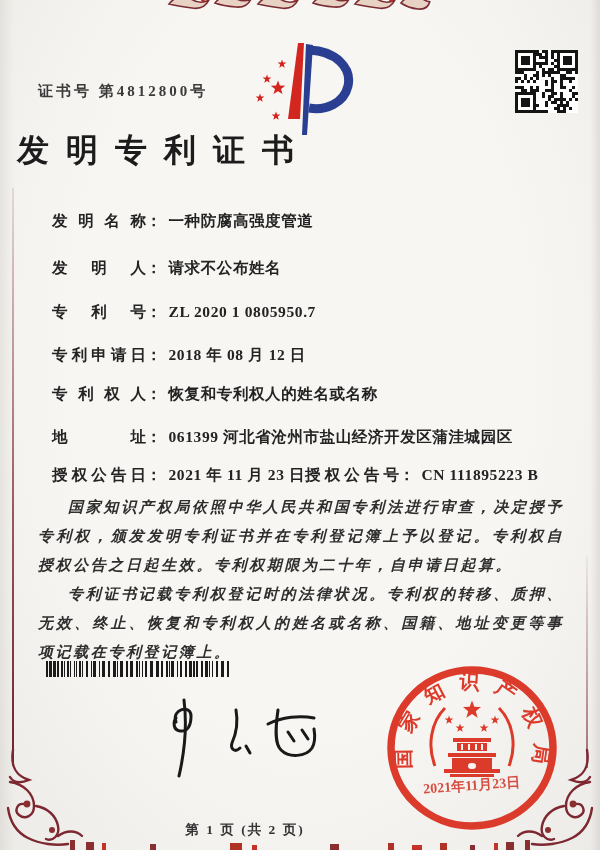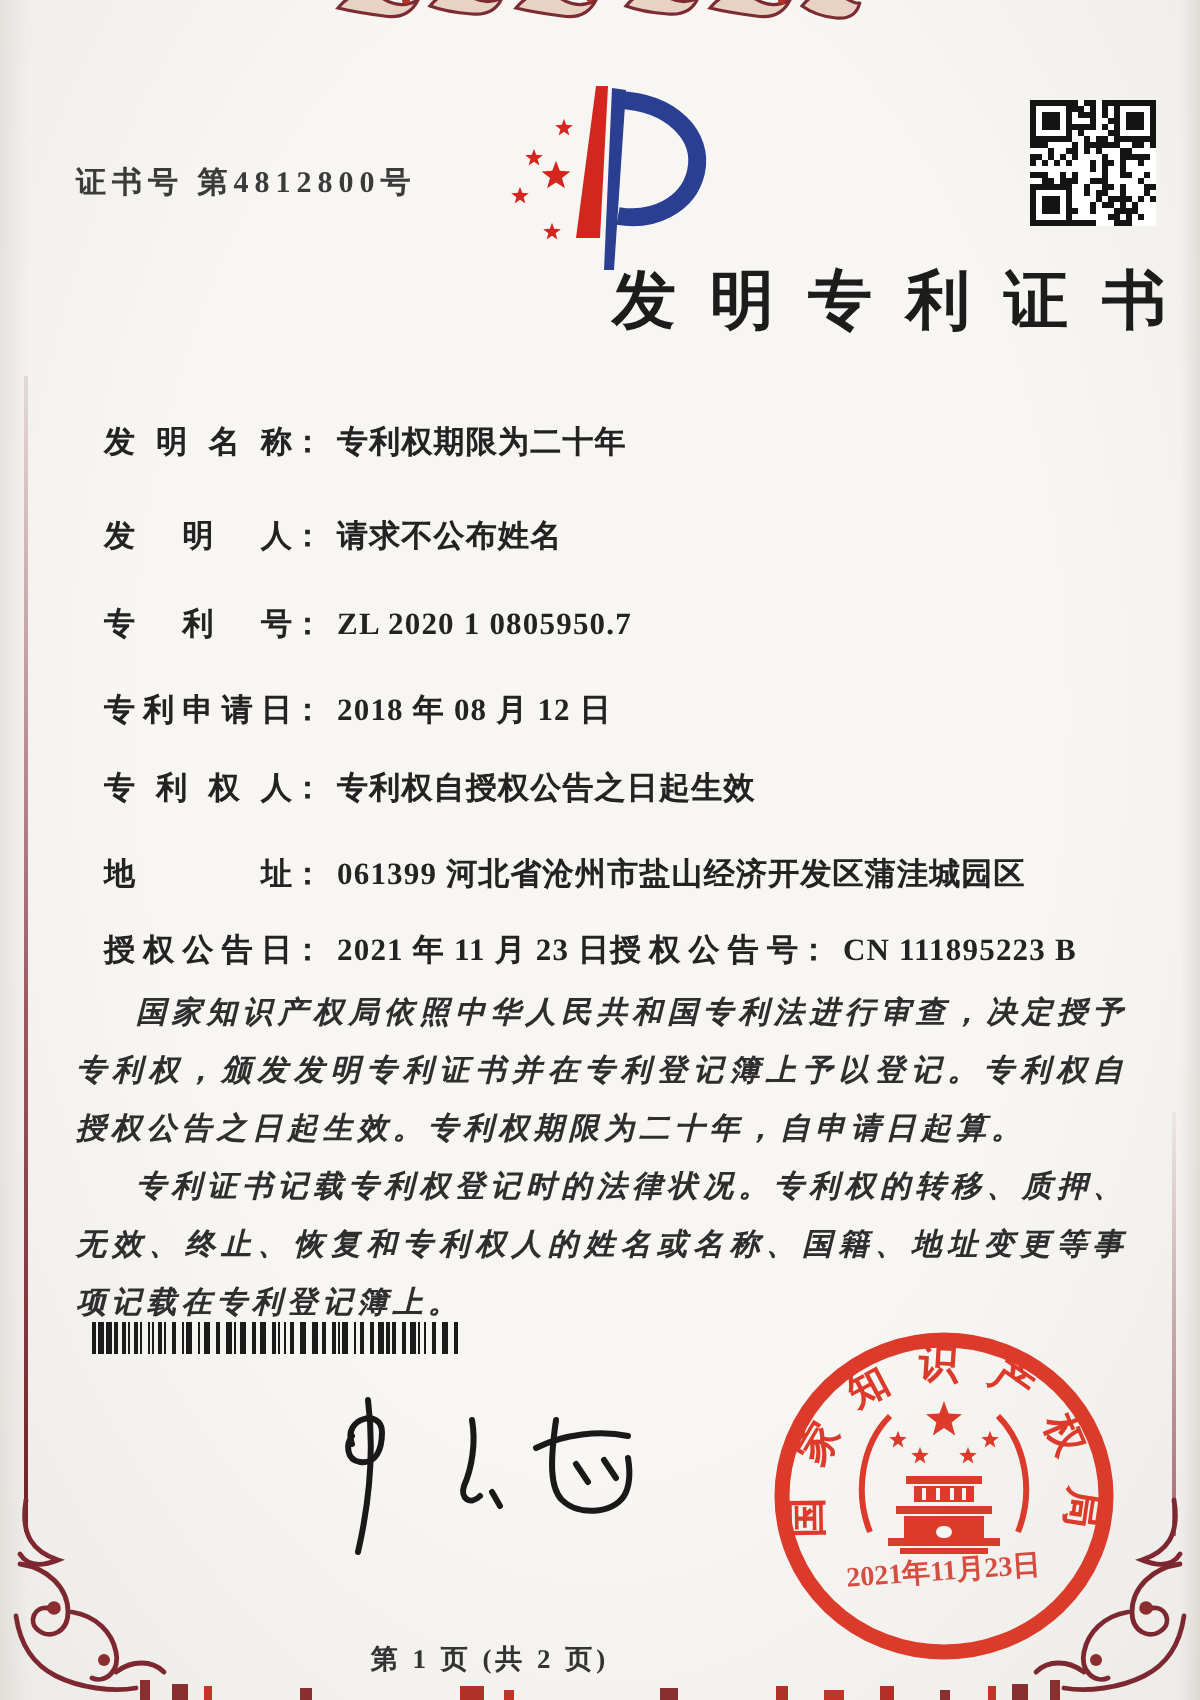--- a/index.html
+++ b/index.html
@@ -8,21 +8,21 @@
     background:
       linear-gradient(to right, rgba(190,185,178,.25) 0, rgba(0,0,0,0) 14px),
       linear-gradient(to left, rgba(190,185,178,.35) 0, rgba(0,0,0,0) 10px),
       radial-gradient(ellipse at 50% 42%, #f7f6f3 55%, #edebe7 100%);
     font-family:"Liberation Serif", serif;color:#262626;
   }
   .abs{position:absolute;}
   
   #cert-no{left:38px;top:38px;font:600 15px "Liberation Serif",serif;letter-spacing:3px;color:#3b3b3b;margin-top:44px;}
   
-  #title{left:0;top:129px;width:600px;text-align:right;font:700 32px "Liberation Serif",serif;
+  #title{left:0;top:129px;width:600px;text-align:left;font:700 32px "Liberation Serif",serif;
          letter-spacing:17px;text-indent:17px;color:#1c1c1c;}
   
   .row{position:absolute;left:52px;display:flex;align-items:baseline;white-space:nowrap;
        font:600 15.5px "Liberation Serif",serif;color:#232323;}
   .flabel{display:inline-block;width:94px;text-align:justify;text-align-last:justify;font-weight:700;}
   .colon{font-weight:700;margin-right:7px;}
   .fvalue{letter-spacing:.6px;}
   .grant2{position:absolute;left:253px;top:0;display:flex;align-items:baseline;}
   
   #legal{left:38px;top:493px;width:526px;font:500 15px "Liberation Serif",serif;font-style:italic;
@@ -308,41 +308,41 @@
         <rect x="45" y="60" width="3" height="3"></rect>
         <rect x="48" y="60" width="3" height="3"></rect>
       </g>
   </svg>
 
   <div class="abs" id="title">发明专利证书</div>
 
   <div class="row" style="top:211px">
     <span class="flabel">发明名称</span>
       <span class="colon">：</span>
-      <span class="fvalue">专利权期限为二十年</span>
+      <span class="fvalue">一种防腐高强度管道</span>
   </div>
   <div class="row" style="top:258px">
     <span class="flabel">发明人</span>
       <span class="colon">：</span>
       <span class="fvalue">请求不公布姓名</span>
   </div>
   <div class="row" style="top:302px">
     <span class="flabel">专利号</span>
       <span class="colon">：</span>
       <span class="fvalue">ZL 2020 1 0805950.7</span>
   </div>
   <div class="row" style="top:345px">
     <span class="flabel">专利申请日</span>
       <span class="colon">：</span>
       <span class="fvalue">2018 年 08 月 12 日</span>
   </div>
   <div class="row" style="top:384px">
     <span class="flabel">专利权人</span>
       <span class="colon">：</span>
-      <span class="fvalue">专利权自授权公告之日起生效</span>
+      <span class="fvalue">恢复和专利权人的姓名或名称</span>
   </div>
   <div class="row" style="top:427px">
     <span class="flabel">地址</span>
       <span class="colon">：</span>
       <span class="fvalue">061399 河北省沧州市盐山经济开发区蒲洼城园区</span>
   </div>
   <div class="row" style="top:465px;width:500px">
     <span class="flabel">授权公告日</span>
       <span class="colon">：</span>
       <span class="fvalue">2021 年 11 月 23 日</span>

